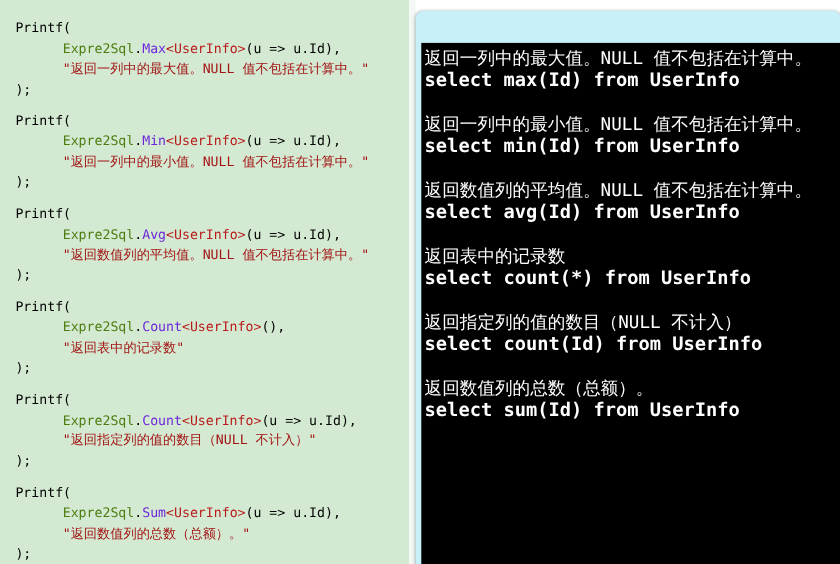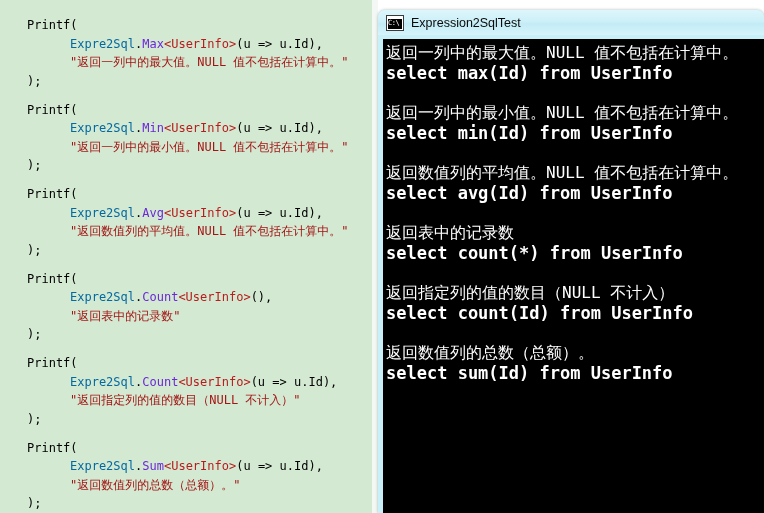--- a/index.html
+++ b/index.html
@@ -25,26 +25,26 @@
     background: #d3e9d2;
     overflow: hidden;
   }
   #code-pane-inner {
     padding: 16px 0 0 14px;
     font-family: "DejaVu Sans Mono", monospace;
     font-size: 12px;
     line-height: 18.5px;
     white-space: pre;
   }
-  .code-block { margin-bottom: 10.5px; margin-left: 13px; }
+  .code-block { margin-bottom: 10.5px; }
   .code-line { white-space: pre; height: 18.5px; }
   .indent { padding-left: 43px; }
 
   .tok-plain  { color: #000000; }
-  .tok-type   { color: #0369a1; }
+  .tok-type   { color: #4d7c0f; }
   .tok-method { color: #6d28d9; }
   .tok-generic{ color: #b91c1c; }
   .tok-string { color: #a31515; }
 
   
   #pane-seam {
     position: absolute;
     left: 372px;
     top: 0;
     width: 6px;
@@ -128,20 +128,16 @@
 </head>
 <body>
 
 <div id="code-pane">
   <div id="code-pane-inner"><div class="code-block"><div class="code-line"><span class="tok-plain">Printf(</span></div><div class="code-line indent"><span class="tok-type">Expre2Sql</span><span class="tok-plain">.</span><span class="tok-method">Max</span><span class="tok-generic">&lt;UserInfo&gt;</span><span class="tok-plain">(u =&gt; u.Id),</span></div><div class="code-line indent"><span class="tok-string">"返回一列中的最大值。NULL 值不包括在计算中。"</span></div><div class="code-line"><span class="tok-plain">);</span></div></div><div class="code-block"><div class="code-line"><span class="tok-plain">Printf(</span></div><div class="code-line indent"><span class="tok-type">Expre2Sql</span><span class="tok-plain">.</span><span class="tok-method">Min</span><span class="tok-generic">&lt;UserInfo&gt;</span><span class="tok-plain">(u =&gt; u.Id),</span></div><div class="code-line indent"><span class="tok-string">"返回一列中的最小值。NULL 值不包括在计算中。"</span></div><div class="code-line"><span class="tok-plain">);</span></div></div><div class="code-block"><div class="code-line"><span class="tok-plain">Printf(</span></div><div class="code-line indent"><span class="tok-type">Expre2Sql</span><span class="tok-plain">.</span><span class="tok-method">Avg</span><span class="tok-generic">&lt;UserInfo&gt;</span><span class="tok-plain">(u =&gt; u.Id),</span></div><div class="code-line indent"><span class="tok-string">"返回数值列的平均值。NULL 值不包括在计算中。"</span></div><div class="code-line"><span class="tok-plain">);</span></div></div><div class="code-block"><div class="code-line"><span class="tok-plain">Printf(</span></div><div class="code-line indent"><span class="tok-type">Expre2Sql</span><span class="tok-plain">.</span><span class="tok-method">Count</span><span class="tok-generic">&lt;UserInfo&gt;</span><span class="tok-plain">(),</span></div><div class="code-line indent"><span class="tok-string">"返回表中的记录数"</span></div><div class="code-line"><span class="tok-plain">);</span></div></div><div class="code-block"><div class="code-line"><span class="tok-plain">Printf(</span></div><div class="code-line indent"><span class="tok-type">Expre2Sql</span><span class="tok-plain">.</span><span class="tok-method">Count</span><span class="tok-generic">&lt;UserInfo&gt;</span><span class="tok-plain">(u =&gt; u.Id),</span></div><div class="code-line indent"><span class="tok-string">"返回指定列的值的数目（NULL 不计入）"</span></div><div class="code-line"><span class="tok-plain">);</span></div></div><div class="code-block"><div class="code-line"><span class="tok-plain">Printf(</span></div><div class="code-line indent"><span class="tok-type">Expre2Sql</span><span class="tok-plain">.</span><span class="tok-method">Sum</span><span class="tok-generic">&lt;UserInfo&gt;</span><span class="tok-plain">(u =&gt; u.Id),</span></div><div class="code-line indent"><span class="tok-string">"返回数值列的总数（总额）。"</span></div><div class="code-line"><span class="tok-plain">);</span></div></div></div>
 </div>
 
 <div id="pane-seam"></div>
 
 <div id="console-window">
-  <div id="console-titlebar">
-    <div id="console-icon"></div>
-    <div id="console-title">Expression2SqlTest</div>
-  </div>
   <div id="console-body">
     <div id="console-text"><div class="con-group"><div class="con-line con-desc">返回一列中的最大值。NULL 值不包括在计算中。</div><div class="con-line con-sql">select max(Id) from UserInfo</div></div><div class="con-group"><div class="con-line con-desc">返回一列中的最小值。NULL 值不包括在计算中。</div><div class="con-line con-sql">select min(Id) from UserInfo</div></div><div class="con-group"><div class="con-line con-desc">返回数值列的平均值。NULL 值不包括在计算中。</div><div class="con-line con-sql">select avg(Id) from UserInfo</div></div><div class="con-group"><div class="con-line con-desc">返回表中的记录数</div><div class="con-line con-sql">select count(*) from UserInfo</div></div><div class="con-group"><div class="con-line con-desc">返回指定列的值的数目（NULL 不计入）</div><div class="con-line con-sql">select count(Id) from UserInfo</div></div><div class="con-group"><div class="con-line con-desc">返回数值列的总数（总额）。</div><div class="con-line con-sql">select sum(Id) from UserInfo</div></div></div>
   </div>
 </div>
 
 </body></html>

